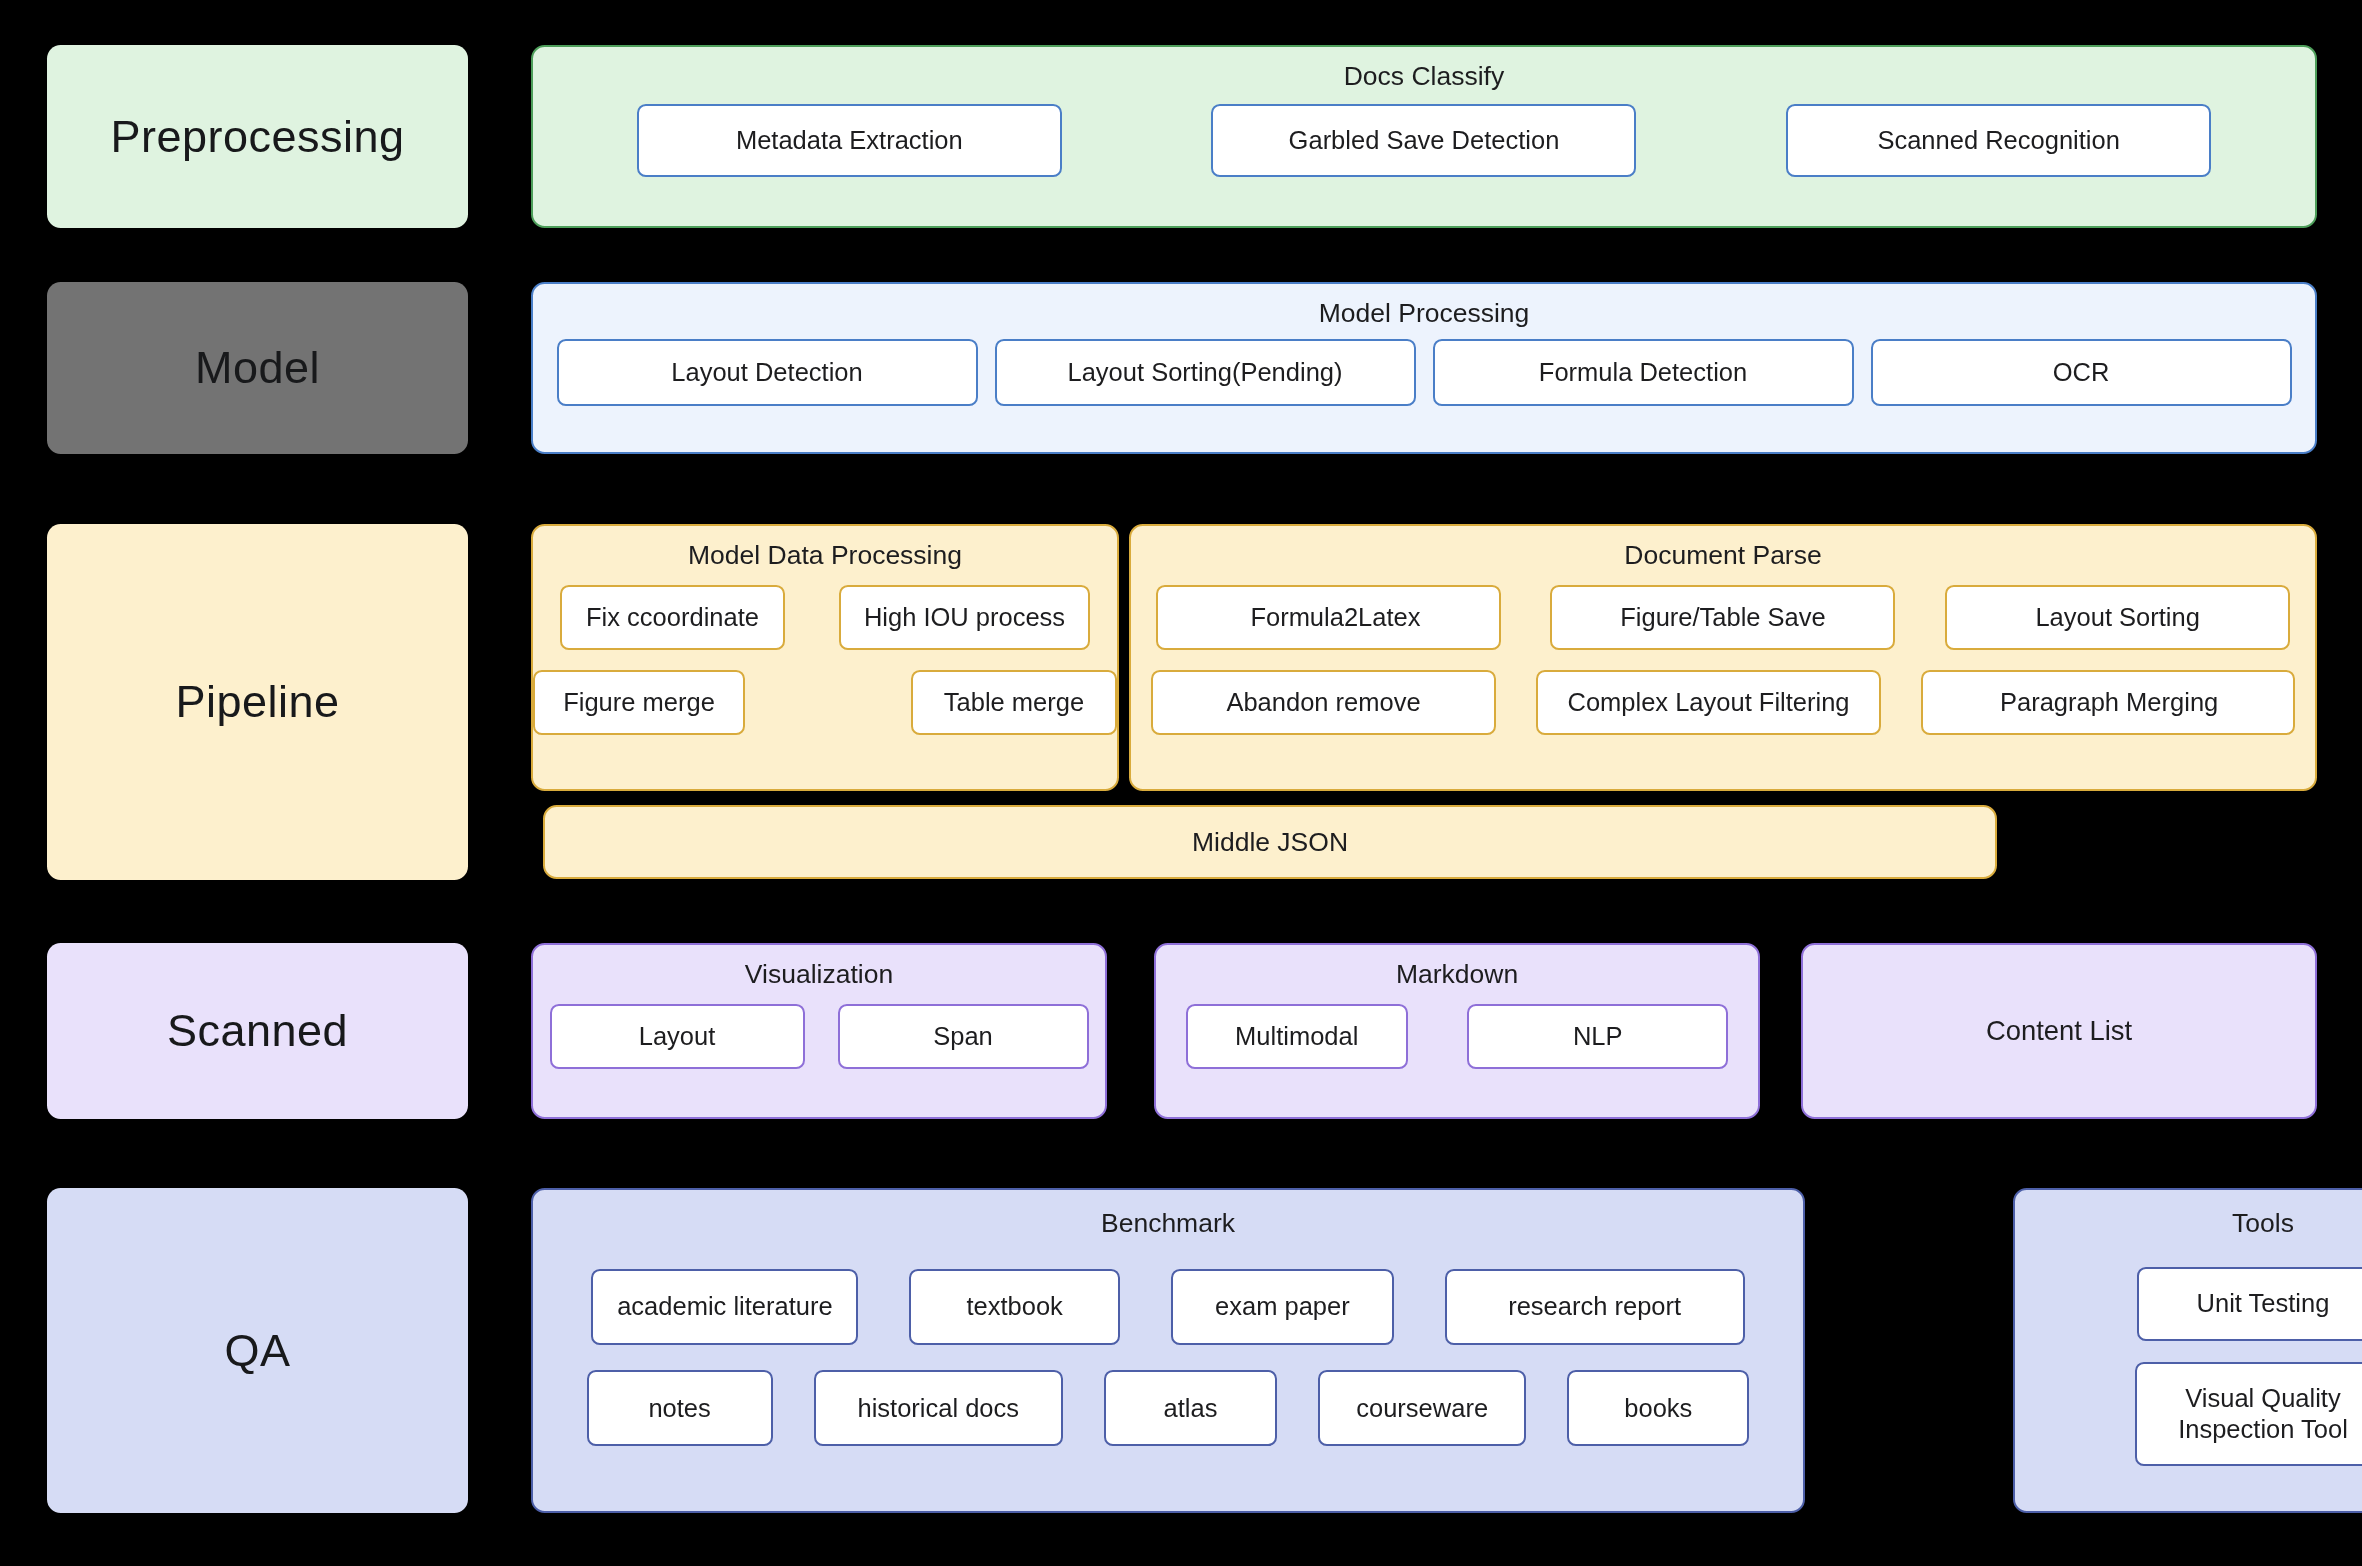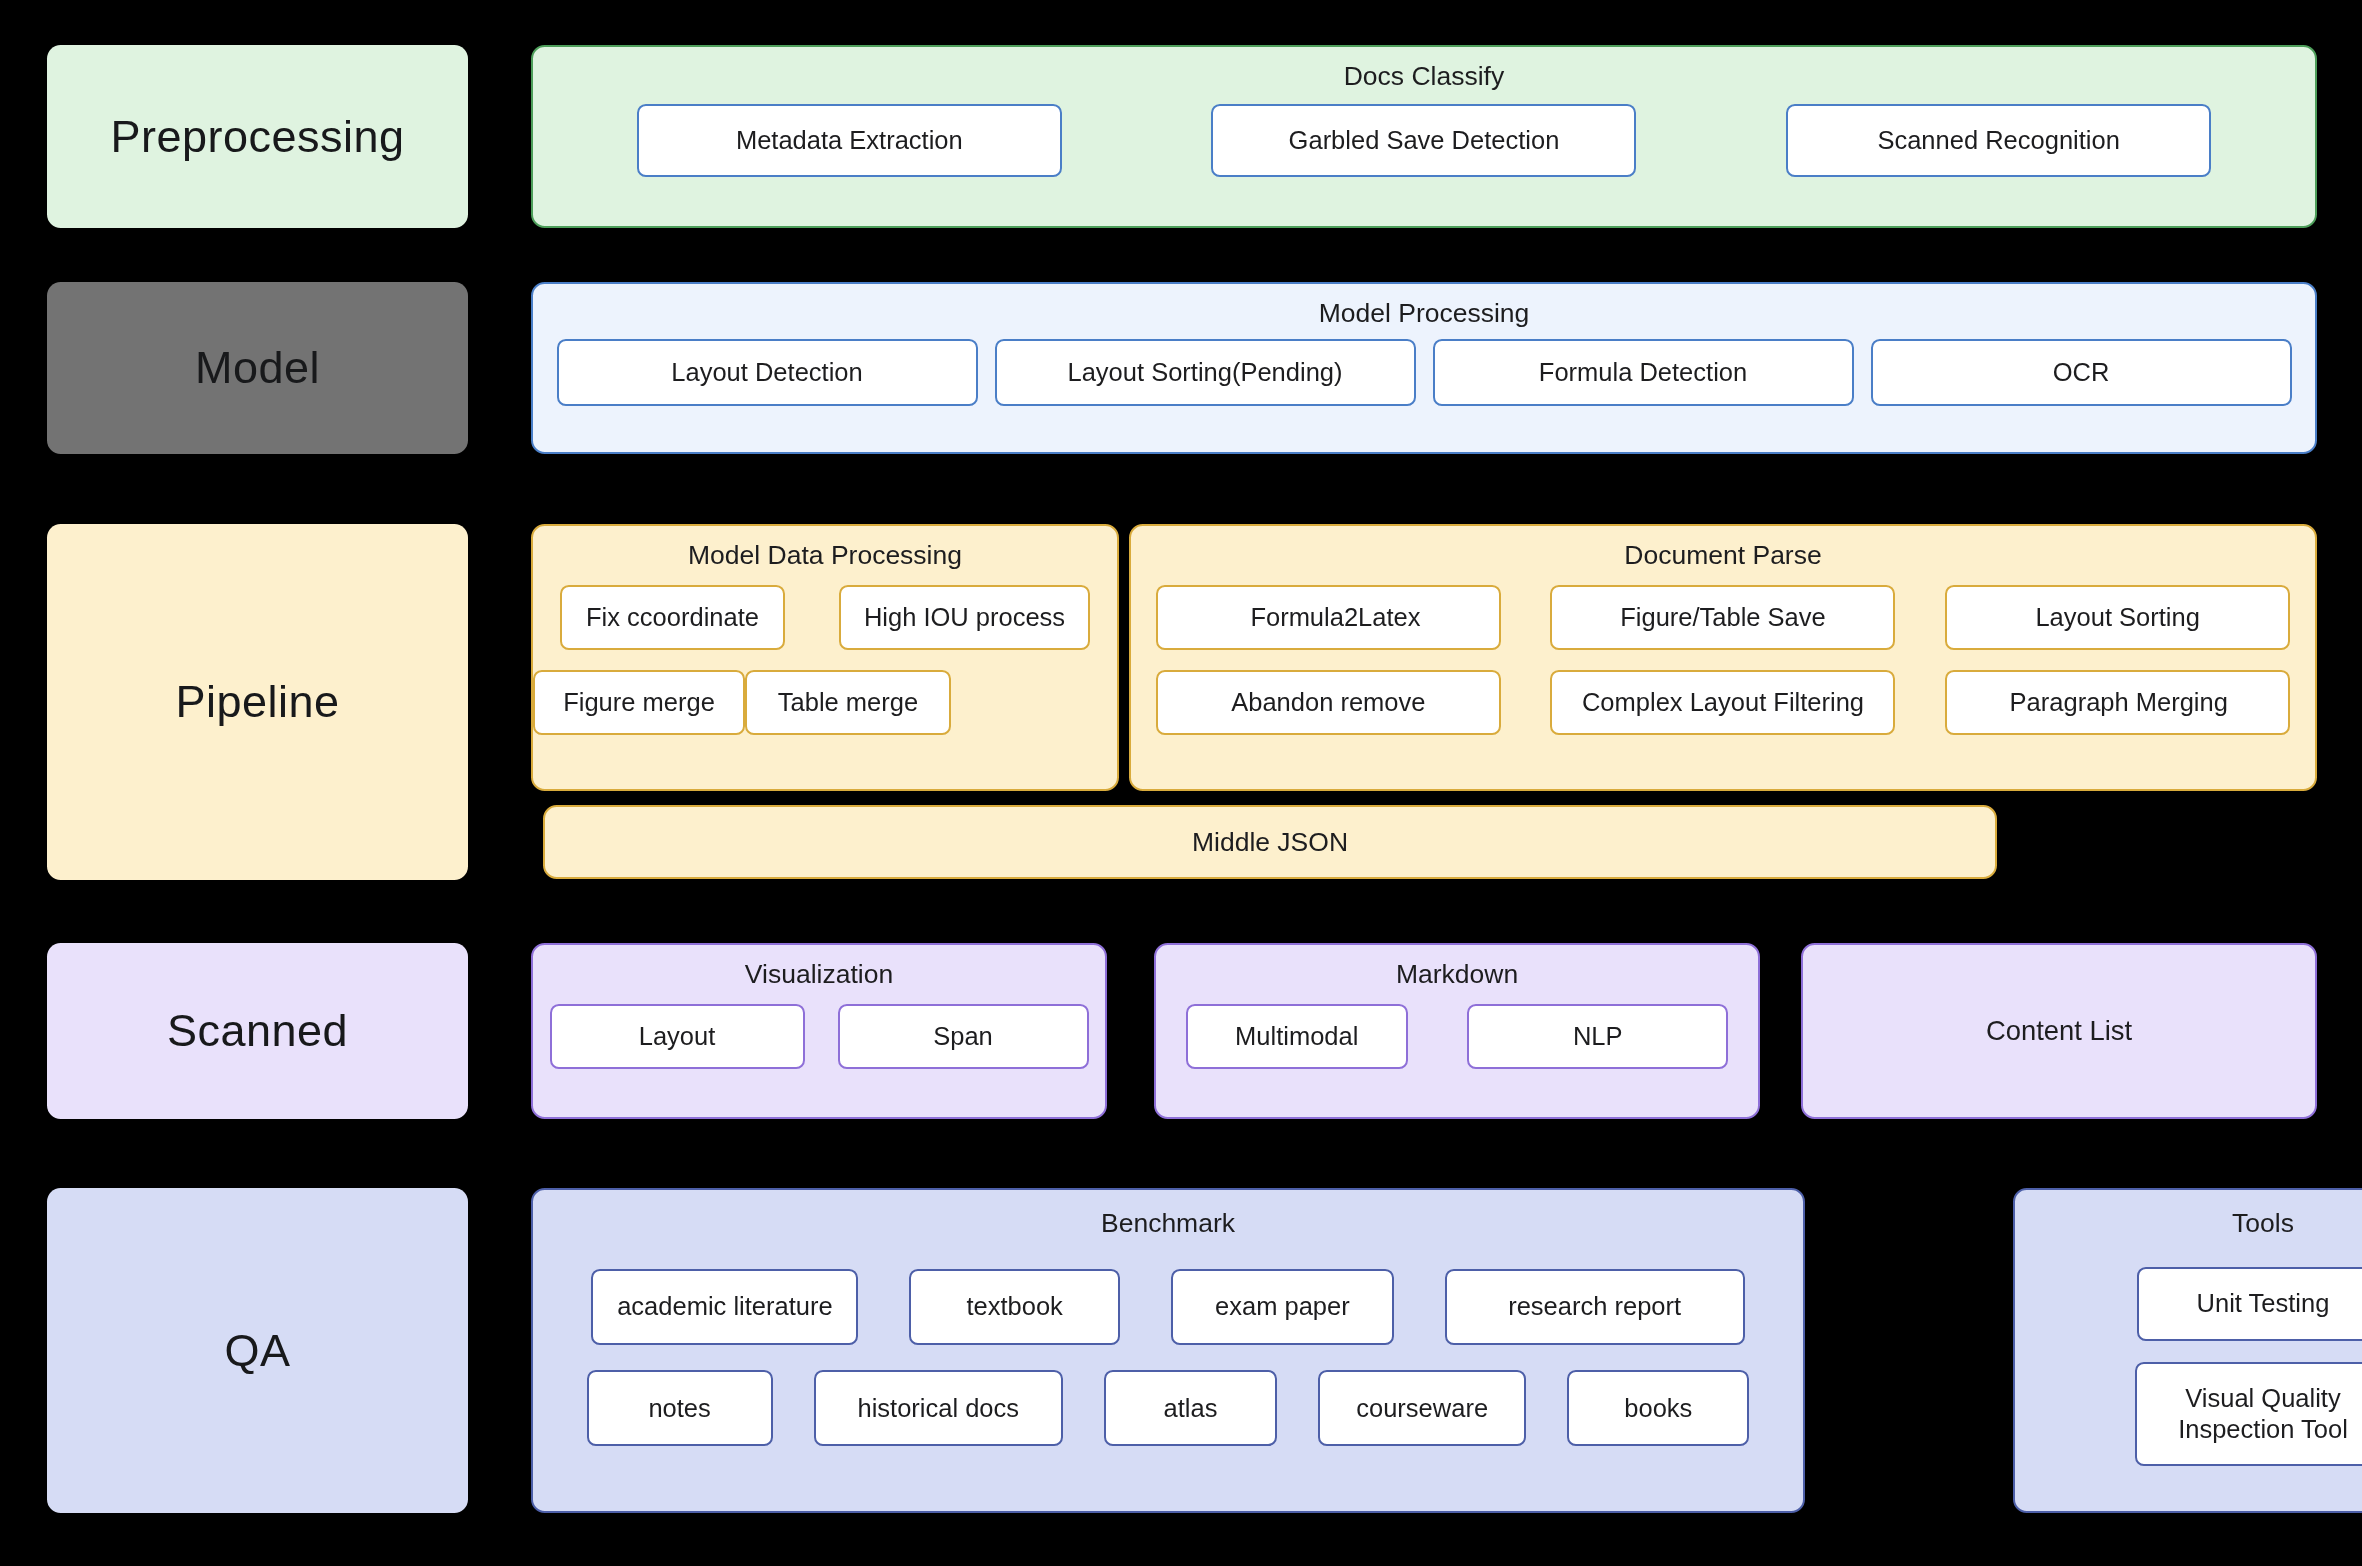--- a/index.html
+++ b/index.html
@@ -122,37 +122,37 @@
     </div>
 
     <div style="margin-left:63px;width:1786px;height:356px;position:relative;">
 
       <div class="panel yellow" style="position:absolute;left:0;top:0;width:588px;height:267px;">
         <div class="panel-title">Model Data Processing</div>
         <div class="boxrow" style="justify-content:space-around;margin-top:11.8px;">
           <div class="box b-gold" style="width:225px;height:65px;">Fix ccoordinate</div>
           <div class="box b-gold" style="width:251px;height:65px;">High IOU process</div>
         </div>
-        <div class="boxrow" style="justify-content:flex-start;margin-top:19.6px;">
+        <div class="boxrow" style="justify-content:space-between;margin-top:19.6px;">
           <div class="box b-gold" style="width:212px;height:65px;">Figure merge</div>
           <div class="box b-gold" style="width:206px;height:65px;">Table merge</div>
         </div>
       </div>
 
       <div class="panel yellow" style="position:absolute;left:598px;top:0;width:1188px;height:267px;">
         <div class="panel-title">Document Parse</div>
         <div class="boxrow" style="justify-content:space-around;margin-top:11.8px;">
           <div class="box b-gold" style="width:345px;height:65px;padding-left:24px;">Formula2Latex</div>
           <div class="box b-gold" style="width:345px;height:65px;">Figure/Table Save</div>
           <div class="box b-gold" style="width:345px;height:65px;">Layout Sorting</div>
         </div>
         <div class="boxrow" style="justify-content:space-around;margin-top:19.6px;">
           <div class="box b-gold" style="width:345px;height:65px;">Abandon remove</div>
           <div class="box b-gold" style="width:345px;height:65px;">Complex Layout Filtering</div>
-          <div class="box b-gold" style="width:345px;height:65px;padding-left:12px;">Paragraph Merging</div>
+          <div class="box b-gold" style="width:374px;height:65px;padding-left:12px;">Paragraph Merging</div>
         </div>
       </div>
 
       <div class="panel yellow" style="position:absolute;left:12px;top:281px;width:1454px;height:74px;justify-content:center;">
         <div class="panel-center-label" style="font-size:26.5px;">Middle JSON</div>
       </div>
     </div>
   </div>
 
   <div class="row" style="left:47px;top:943px;width:2270px;height:176px;">

